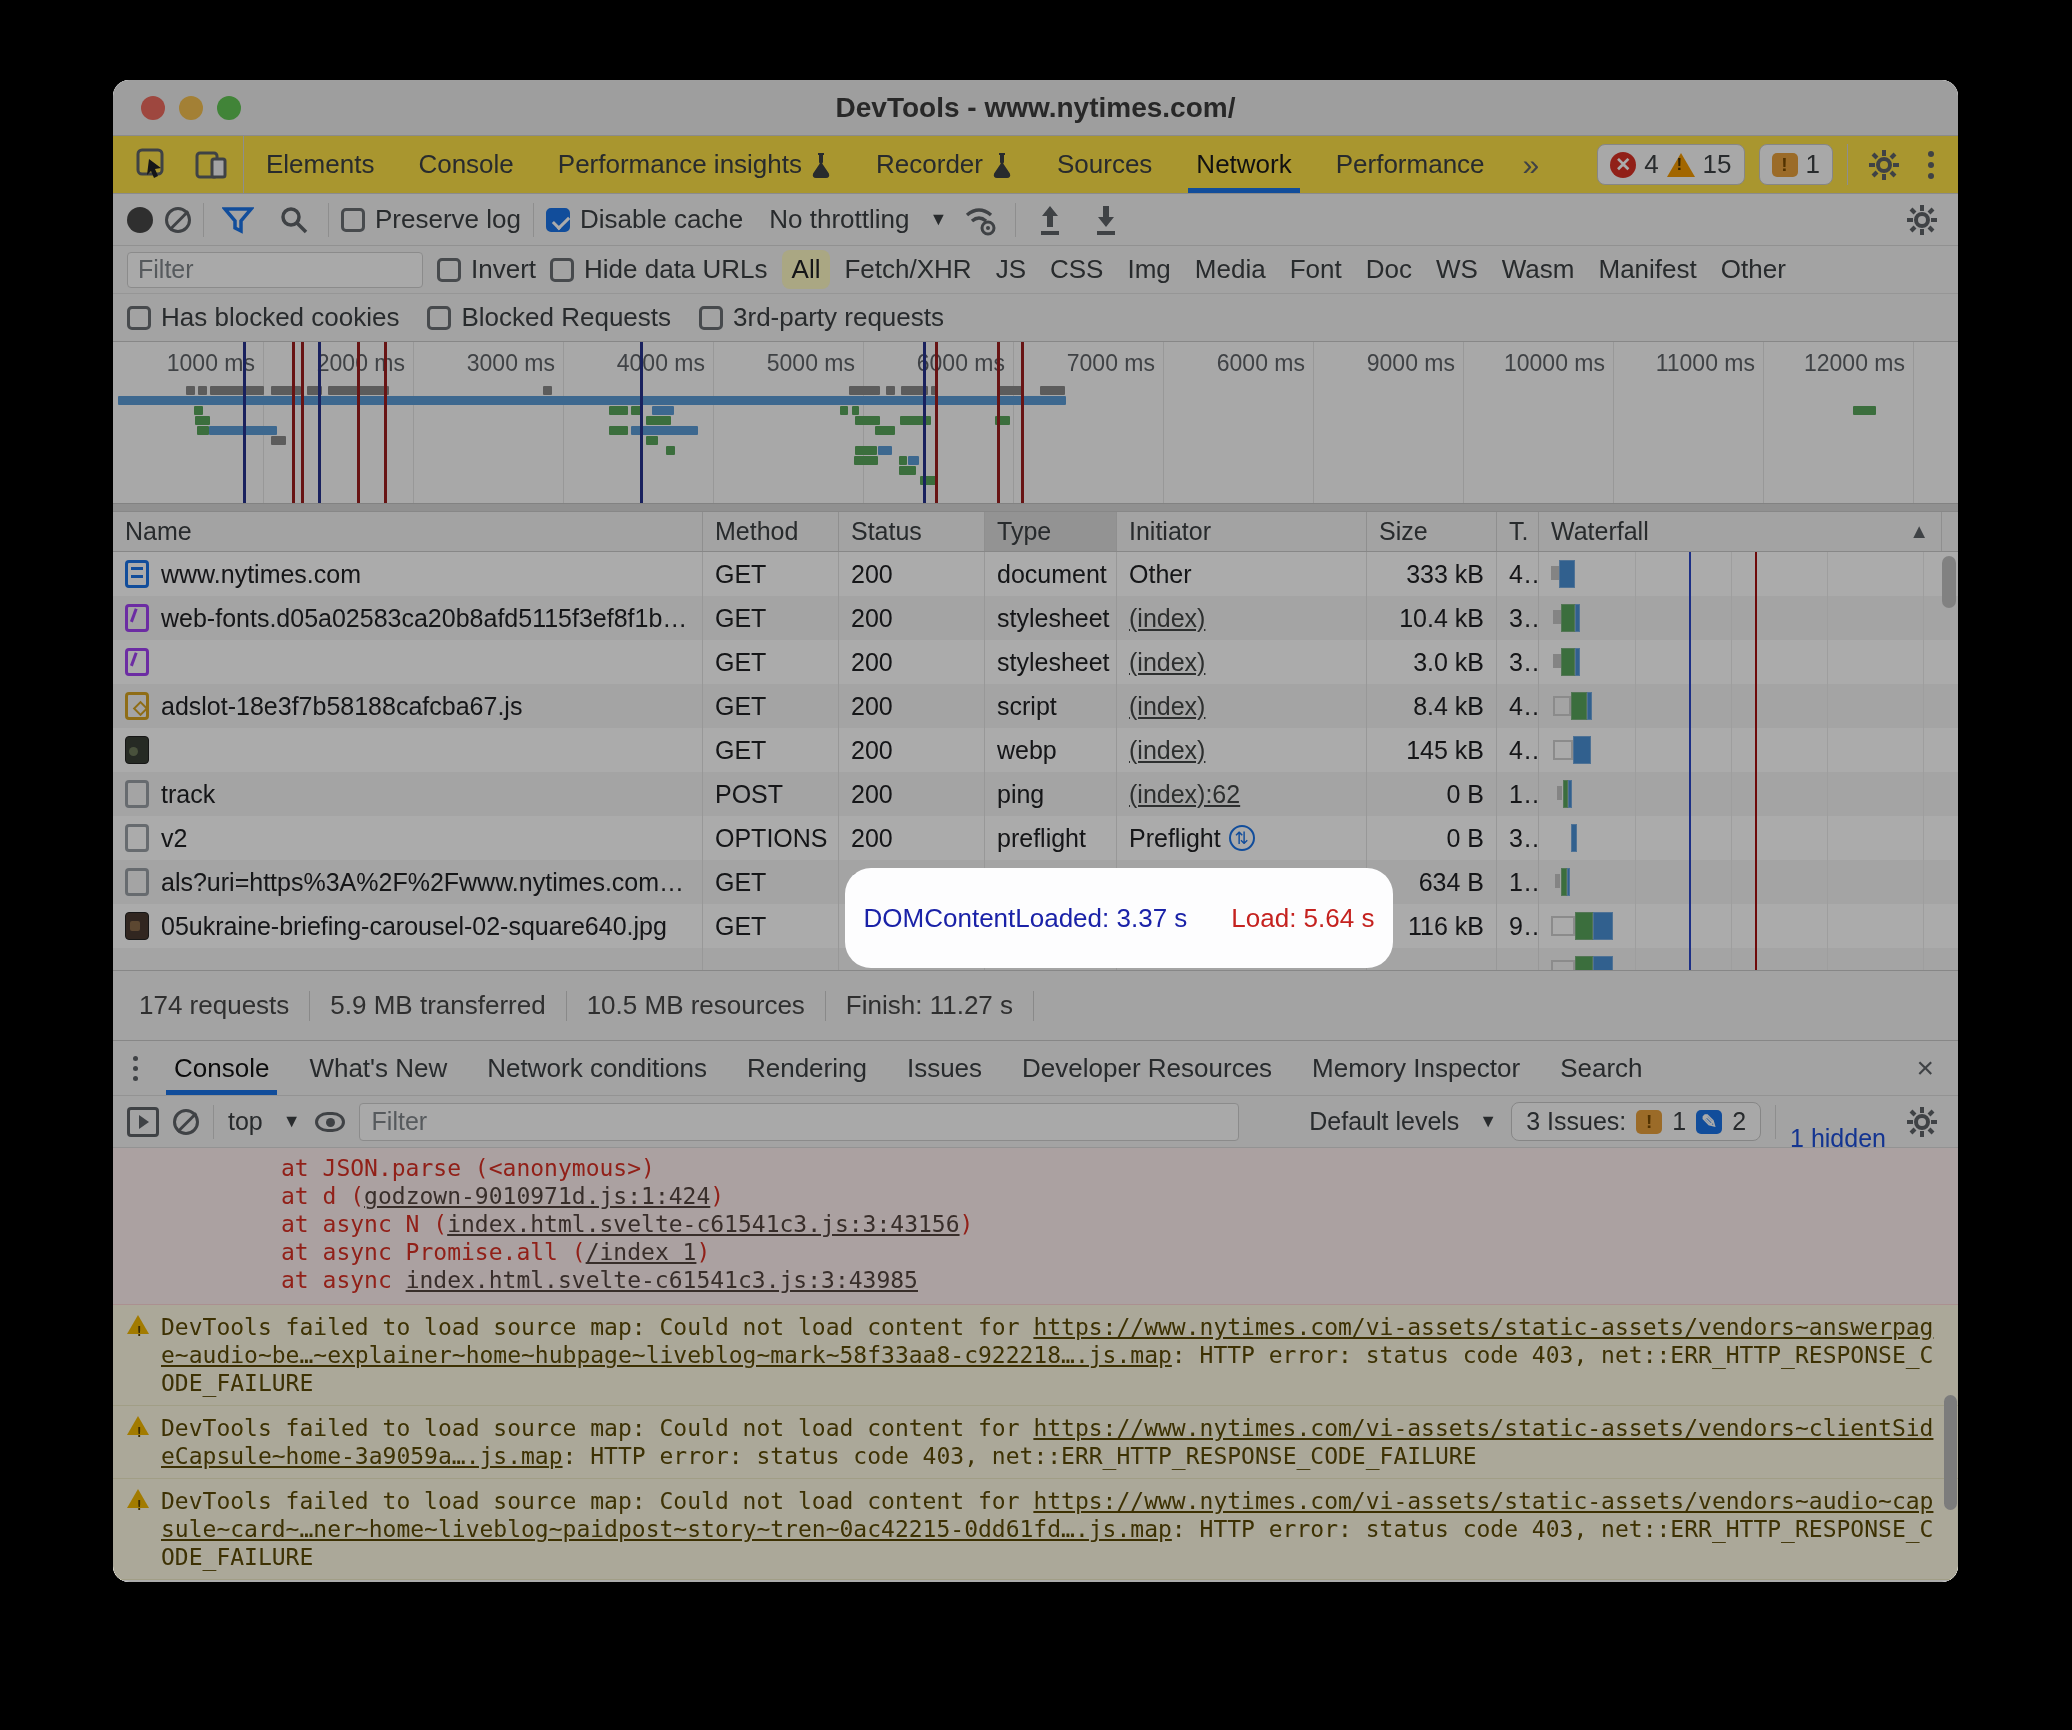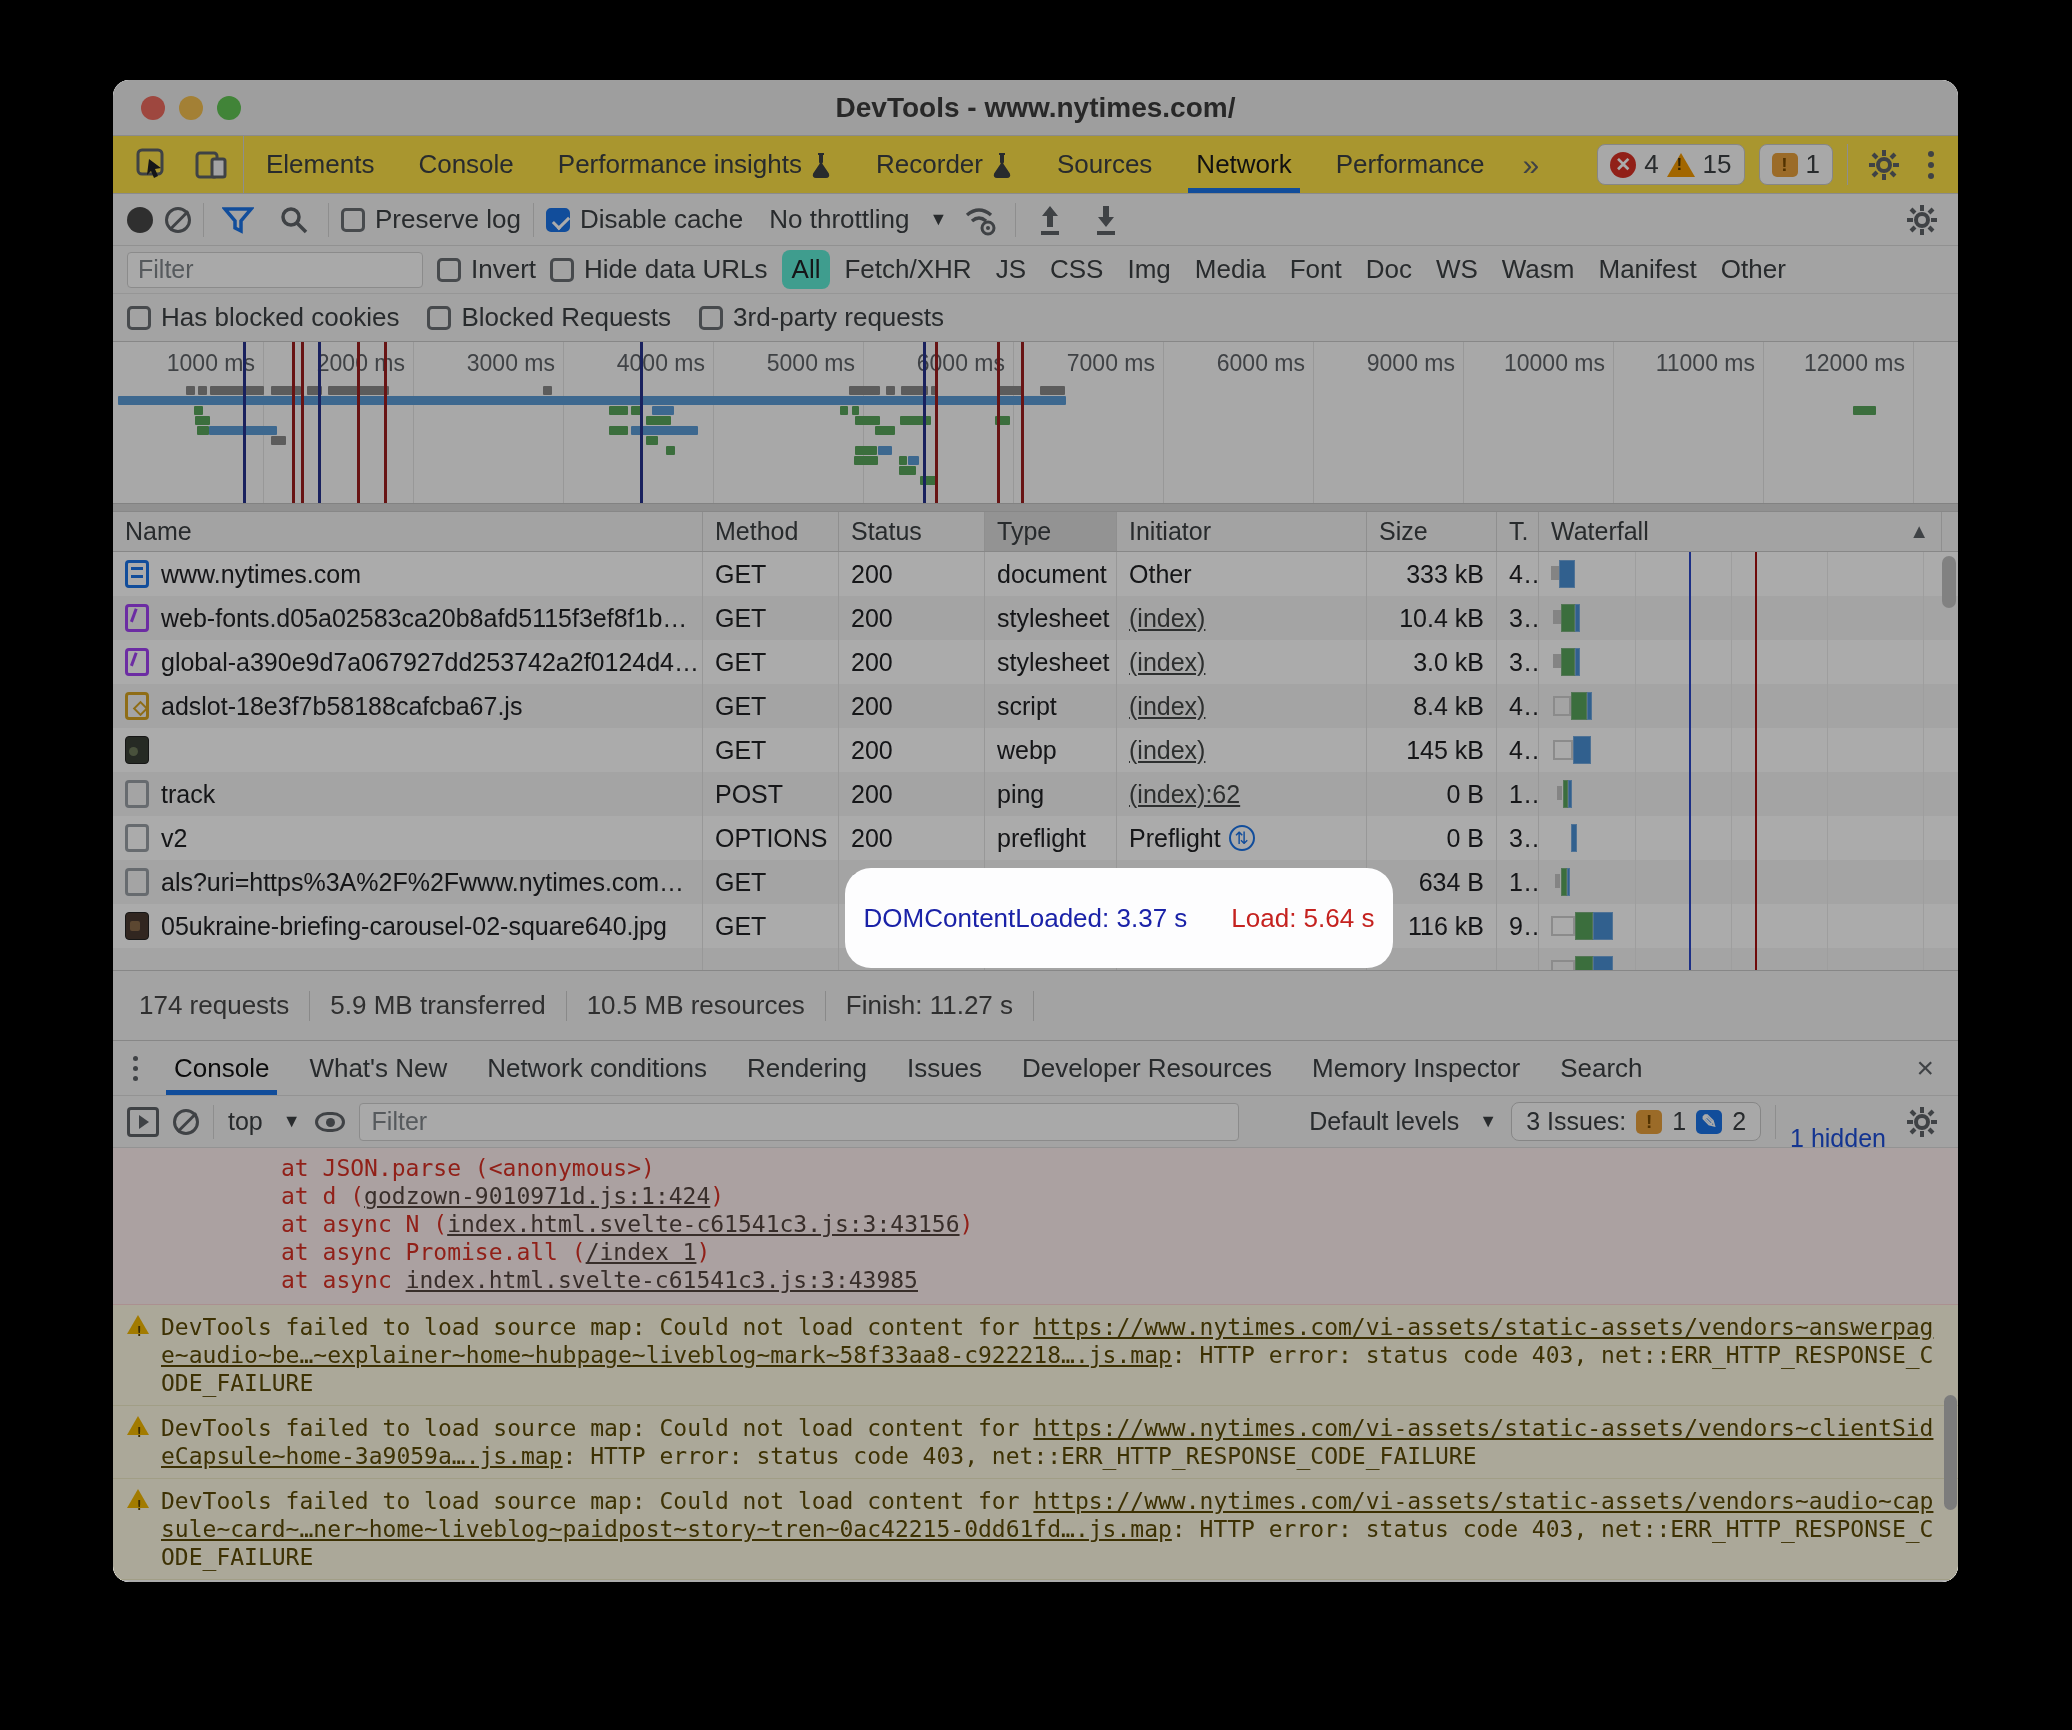--- a/index.html
+++ b/index.html
@@ -51,21 +51,21 @@
   .caret { font-size:18px; color:#3c4043; margin-left:10px; }
   .spacer { flex:1; }
 
   
   .filterbar { height:48px; flex:0 0 48px; background:#f3f3f3; border-bottom:1px solid #e0e0e0;
                display:flex; align-items:center; padding:0 14px; gap:14px; font-size:26px; color:#3c4043; }
   .filter-input { width:296px; height:36px; background:#fdfdfd; border:1px solid #d0d0d0; border-radius:4px;
                   font-size:25px; color:#202124; padding:0 10px; font-family:"Liberation Sans",sans-serif; }
   .filter-input::placeholder { color:#80868b; }
   .type-pill { padding:4px 10px; border-radius:8px; }
-  .type-pill.active { background:#5eead4; color:#202124; }
+  .type-pill.active { background:#fef9c3; color:#202124; }
   .blockedbar { height:48px; flex:0 0 48px; background:#f3f3f3; border-bottom:1px solid #c9c9c9;
                 display:flex; align-items:center; padding:0 14px; gap:28px; font-size:26px; color:#3c4043; }
 
   
   .overview { height:170px; flex:0 0 170px; background:#fbfbfb; border-bottom:1px solid #c9c9c9; position:relative; overflow:hidden; }
   .ov-grid { position:absolute; top:0; bottom:8px; width:1px; background:#e3e3e3; }
   .ov-tick { position:absolute; top:8px; font-size:23px; color:#5f6368; transform:translateX(-100%); padding-right:8px; white-space:nowrap; }
   .ov-seg { position:absolute; height:9px; border-radius:1px; }
   .ov-line { position:absolute; top:0; bottom:8px; width:3px; }
   .ov-bottom { position:absolute; left:0; right:0; bottom:0; height:8px; background:#d7d7d7; border-top:1px solid #c2c2c2; }
@@ -521,21 +521,20 @@
             <div class="wf-bar wf-tick" style="left: 14px; width: 8px;"></div>
             <div class="wf-bar wf-green" style="left: 22px; width: 14px;"></div>
             <div class="wf-bar wf-blue" style="left: 36px; width: 5px;"></div>
             <div class="wf-vline" style="left: 150px; background: rgb(43, 70, 200);"></div>
             <div class="wf-vline" style="left: 216px; background: rgb(165, 14, 14);"></div>
           </div>
         </div>
         <div class="row">
           <div class="td" style="width: 590px; flex: 0 0 590px;">
             <span class="name-icon ic-stylesheet"></span>
-            <span>global-a390e9d7a067927dd253742a2f0124d4…</span>
           </div>
           <div class="td" style="width: 136px; flex: 0 0 136px;">GET</div>
           <div class="td" style="width: 146px; flex: 0 0 146px;">200</div>
           <div class="td" style="width: 132px; flex: 0 0 132px;">stylesheet</div>
           <div class="td" style="width: 250px; flex: 0 0 250px;">
             <span class="link">(index)</span>
           </div>
           <div class="td num" style="width: 130px; flex: 0 0 130px;">3.0 kB</div>
           <div class="td" style="width: 42px; flex: 0 0 42px;">3…</div>
           <div class="td wf-cell" style="width: 403px; flex: 0 0 403px;">

